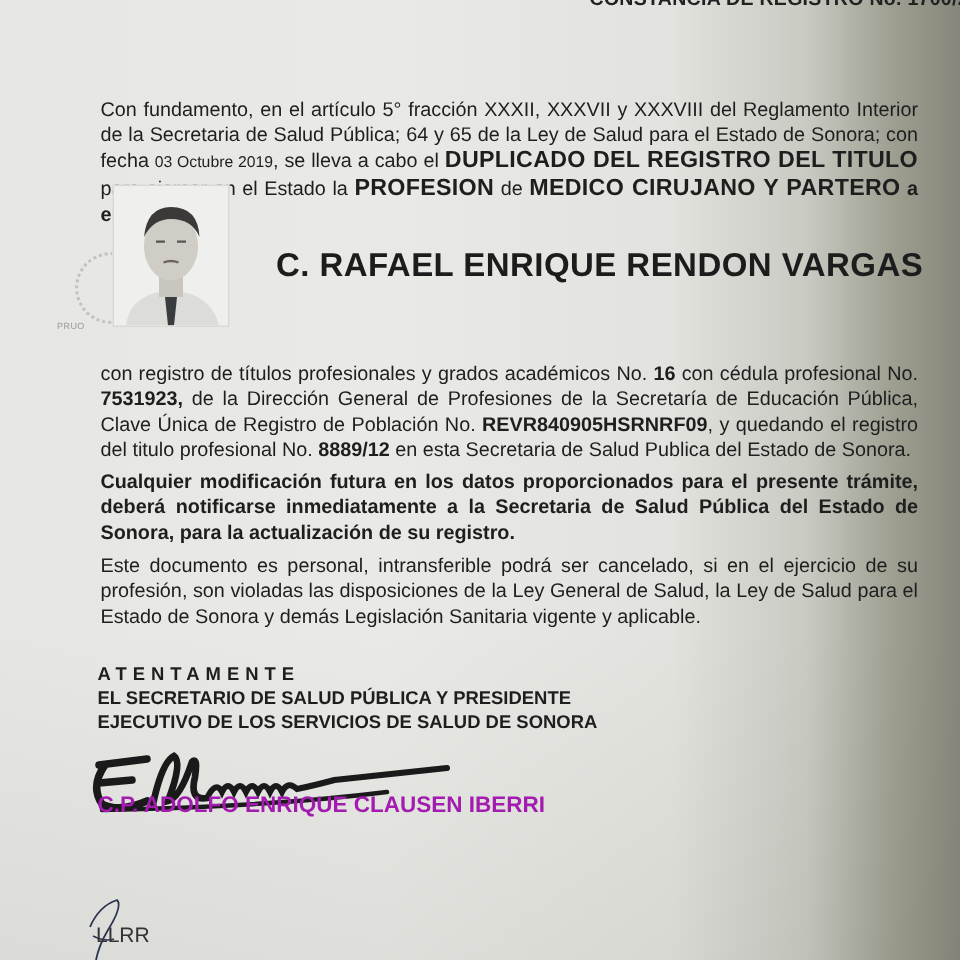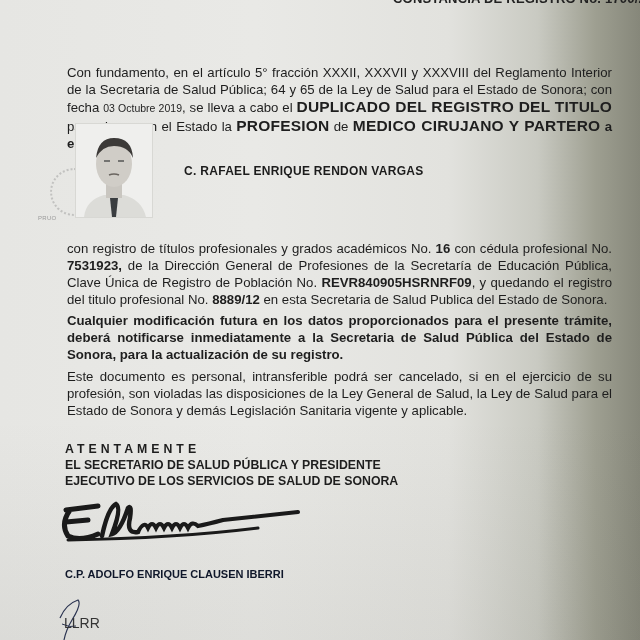--- a/index.html
+++ b/index.html
@@ -34,34 +34,34 @@
   }
   .stamp {
     position: absolute; left: 50px; top: 168px; width: 44px; height: 44px;
     border-radius: 50%; border: 2px dotted rgba(150,150,150,0.45);
   }
   .stamp-text {
     position: absolute; left: 38px; top: 215px; font-size: 6px; color: #9a9a9a; letter-spacing: 0.3px;
   }
   .name {
     position: absolute; left: 184px; top: 164px;
-    font-weight: bold; font-size: 12px; letter-spacing: 0.3px; color: #1c1c1c;
+    font-weight: bold; font-size: 22px; letter-spacing: 0.3px; color: #1c1c1c;
   }
   .p2 { top: 240px; }
   .p3 { top: 312px; font-weight: bold; }
   .p4 { top: 368px; }
   .closing {
     position: absolute; left: 65px; top: 441px;
     font-weight: bold; font-size: 12.3px; line-height: 16px; color: #1e1e1e;
   }
   .closing .spaced { letter-spacing: 4px; }
   .signature { position: absolute; left: 58px; top: 498px; }
   .signer {
-    position: absolute; left: 65px; top: 568px;
-    font-weight: bold; font-size: 11px; color: #0f172a;
+    position: absolute; left: 65px; top: 528px;
+    font-weight: bold; font-size: 15px; color: #a21caf;
   }
   .initials-mark { position: absolute; left: 52px; top: 598px; }
   .initials {
     position: absolute; left: 64px; top: 615px; font-size: 14px; color: #333;
   }
 </style>
 </head>
 <body>
 
 <div class="shade-bottom"></div>

